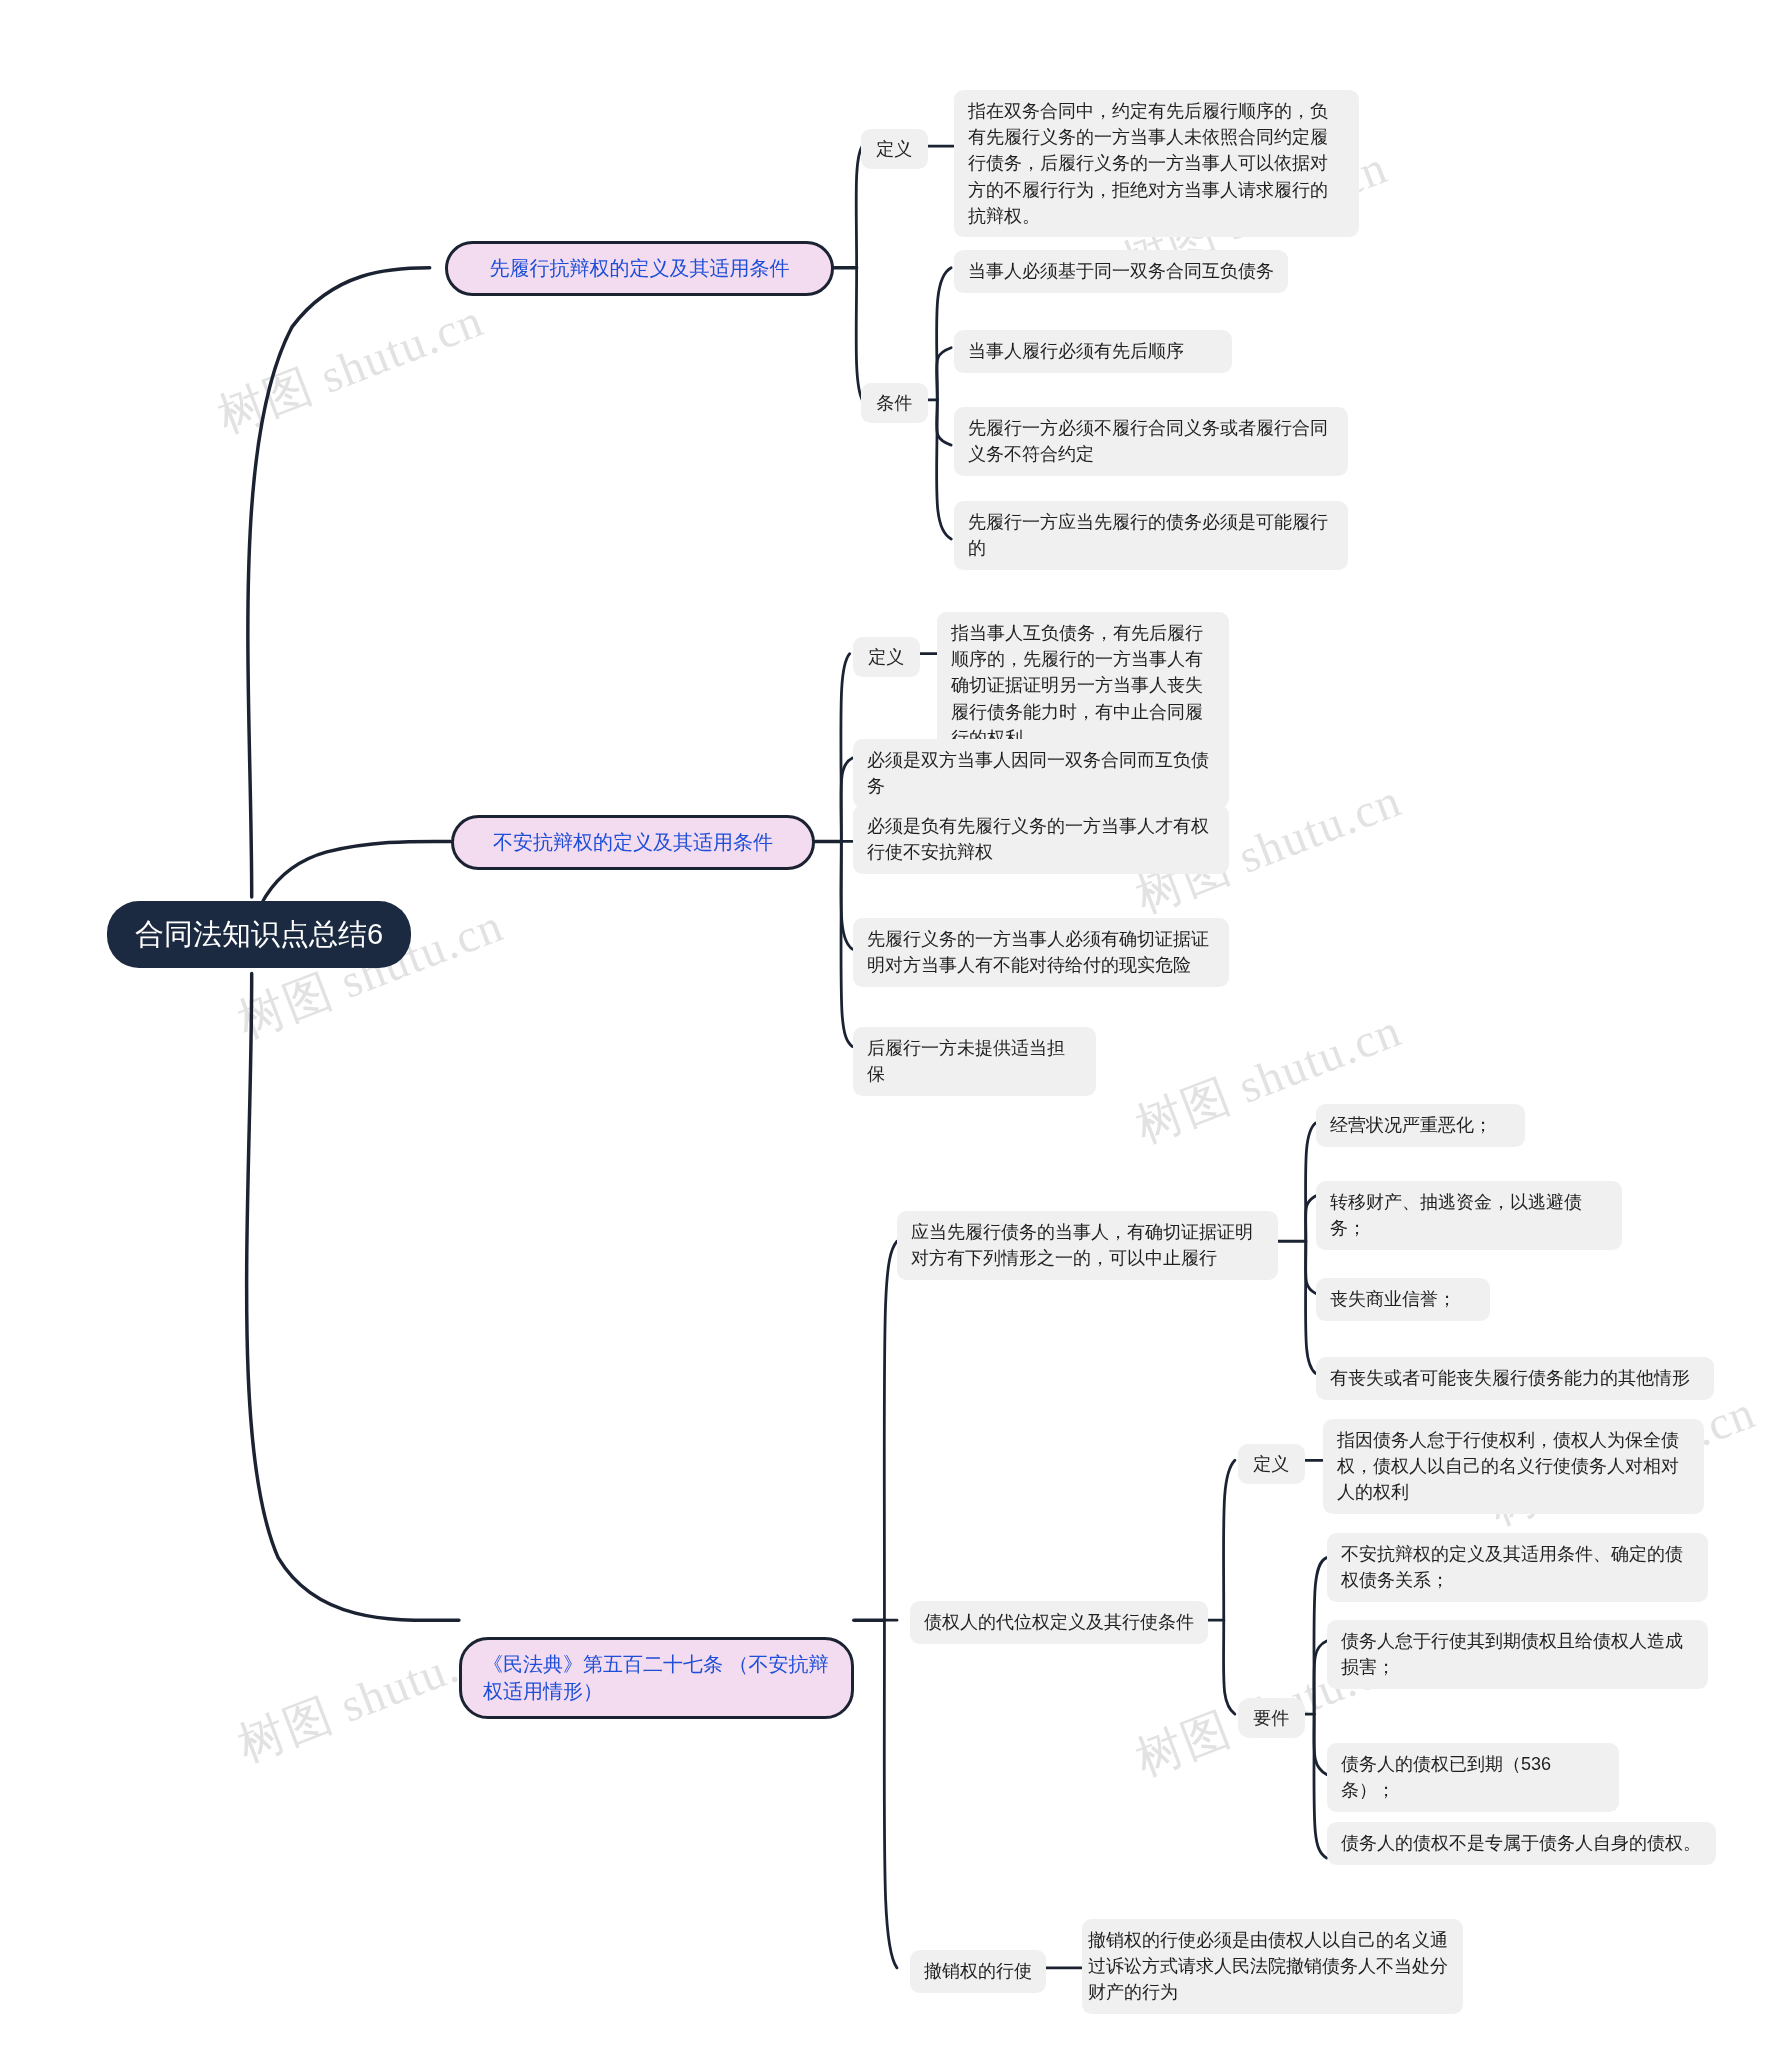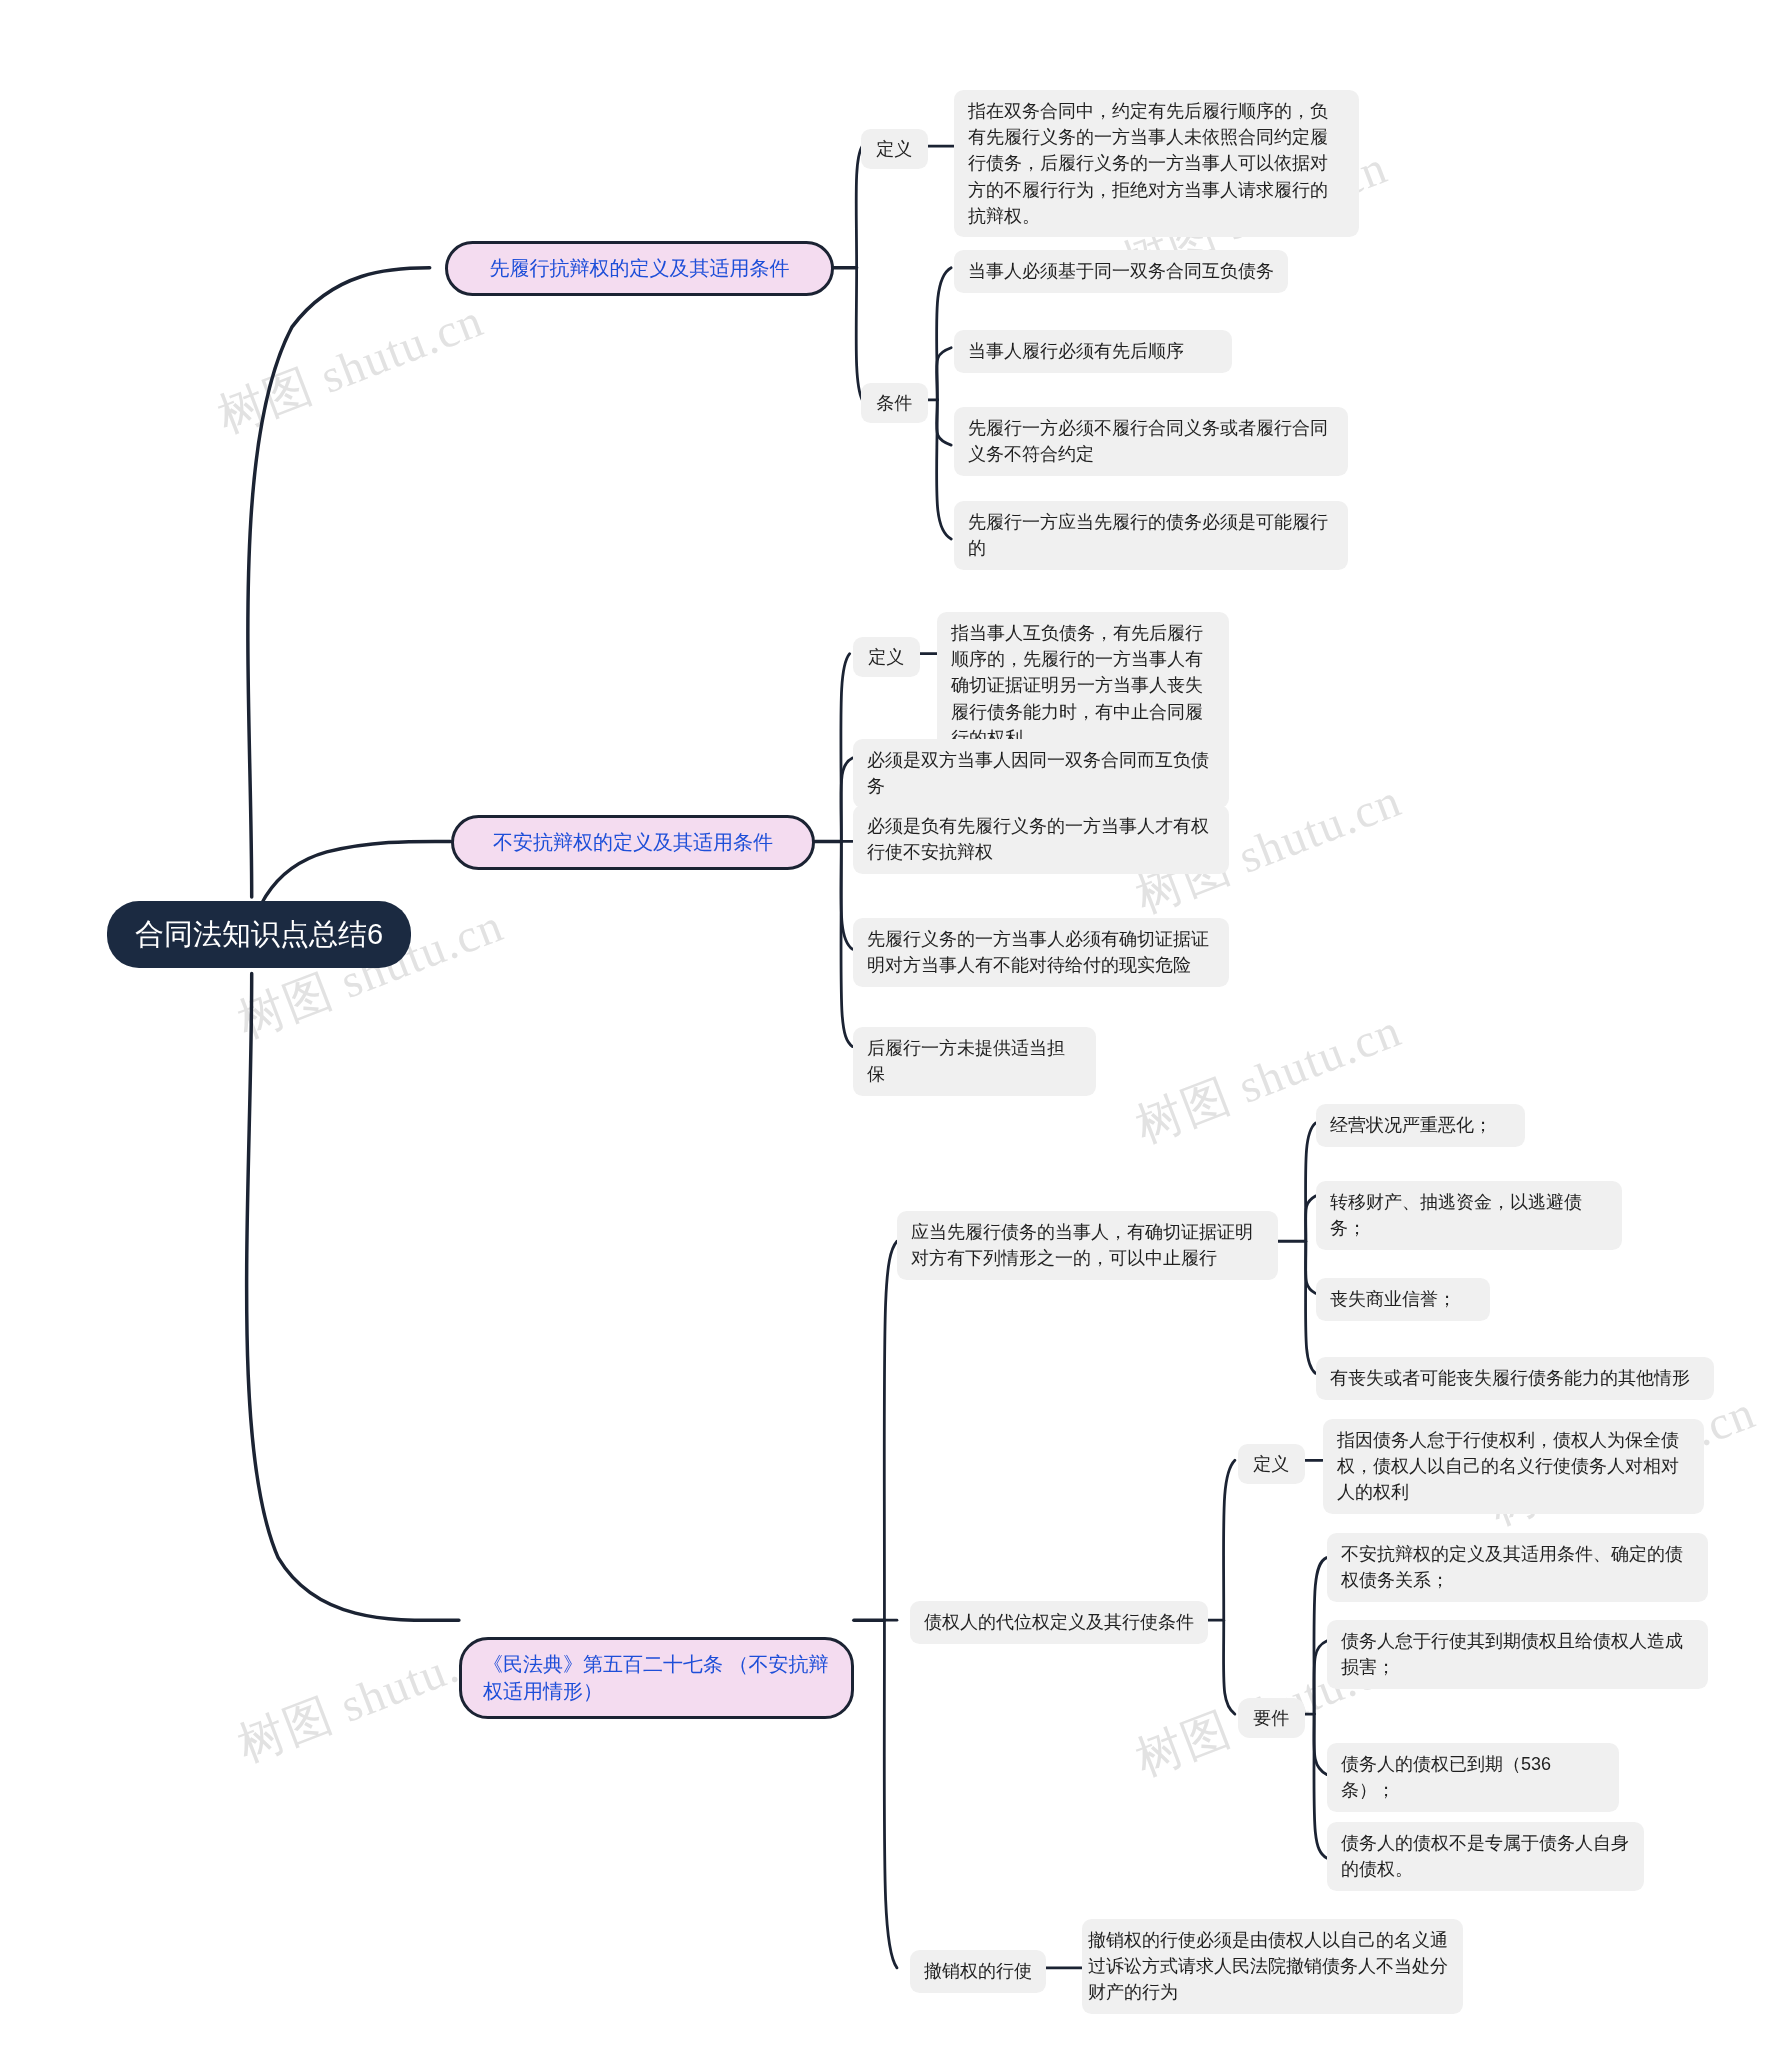--- a/index.html
+++ b/index.html
@@ -190,21 +190,21 @@
   </div>
   <div class="node chip" style="left:1327px;top:1533px;width:381px;">
     <span>不安抗辩权的定义及其适用条件、确定的债权债务关系；</span>
   </div>
   <div class="node chip" style="left:1327px;top:1620px;width:381px;">
     <span>债务人怠于行使其到期债权且给债权人造成损害；</span>
   </div>
   <div class="node chip" style="left:1327px;top:1743px;width:292px;">
     <span>债务人的债权已到期（536条）；</span>
   </div>
-  <div class="node chip" style="left:1327px;top:1822px;width:317px;">
+  <div class="node chip" style="left:1327px;top:1822px;width:389px;">
     <span>债务人的债权不是专属于债务人自身的债权。</span>
   </div>
 
   <div class="node chip" style="left:910px;top:1950px;white-space:nowrap;">
     <span>撤销权的行使</span>
   </div>
   <div class="node chip" style="left:1082px;top:1919px;width:381px;padding-left:6px;">
     <span>撤销权的行使必须是由债权人以自己的名义通过诉讼方式请求人民法院撤销债务人不当处分财产的行为</span>
   </div>
 

